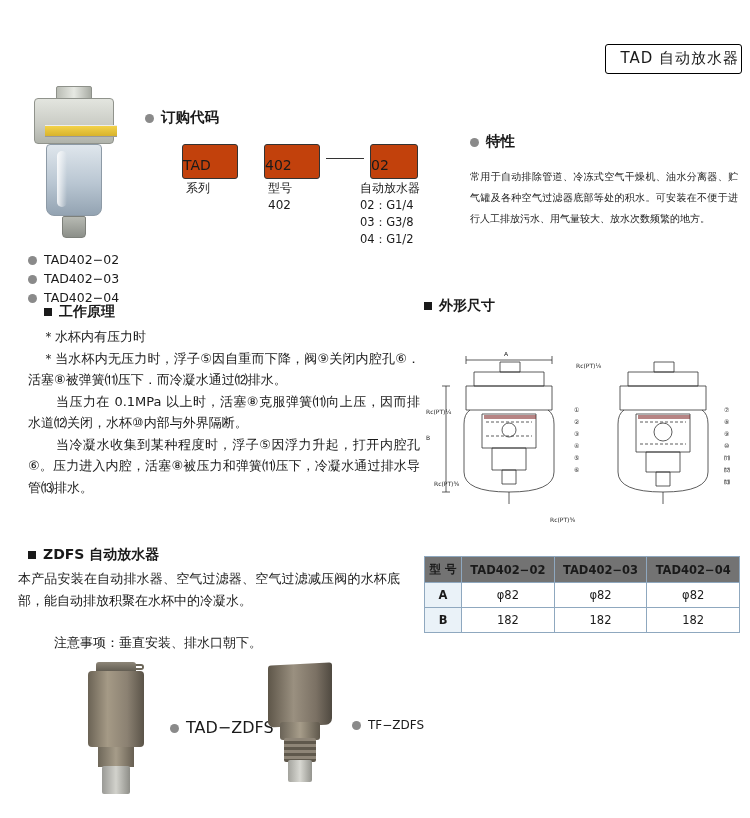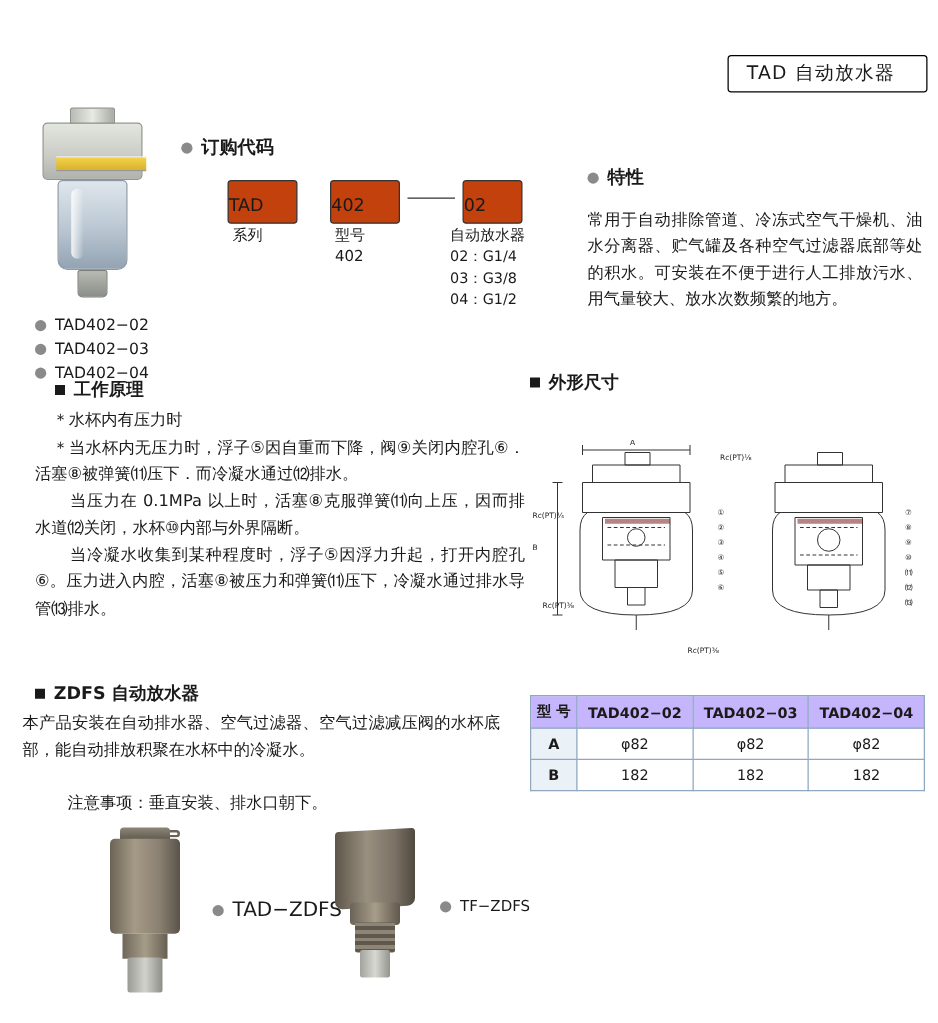--- a/index.html
+++ b/index.html
@@ -9,21 +9,21 @@
     background:#ffffff;
     font-family:"DejaVu Sans","Liberation Sans",sans-serif;
     color:#1a1a1a;
     position:relative;
     overflow:hidden;
   }
   
   .header-badge{
     position:absolute; top:44px; right:8px;
     border:1px solid #000; border-radius:3px;
-    padding:4px 25px 5px 14px;
+    padding:4px 2px 5px 14px;
     font-size:15px; letter-spacing:1px;
     background:#fff;
   }
   
   .photo-main{
     position:absolute; left:28px; top:86px; width:92px; height:160px;
   }
   .pm-cap{
     position:absolute; left:28px; top:0; width:36px; height:14px;
     background:linear-gradient(90deg,#b9bcb4,#e7e9e3,#a8aba3);
@@ -88,21 +88,21 @@
   #cc1{ left:186px; top:180px; }
   #cc2{ left:268px; top:180px; }
   #cc3{ left:360px; top:180px; }
   #cc3 .sub{ font-size:11.5px; }
   
   .feat-head{
     position:absolute; left:470px; top:132px; font-size:14.5px; font-weight:bold;
   }
   .feat-body{
     position:absolute; left:470px; top:166px; width:268px;
-    font-size:13px; line-height:21px; text-align:justify;
+    font-size:10px; line-height:21px; text-align:justify;
   }
   
   .wp-head{
     position:absolute; left:44px; top:303px; font-size:14px; font-weight:bold;
   }
   .wp-body{
     position:absolute; left:28px; top:326px; width:392px;
     font-size:13px; line-height:21.5px; text-align:justify;
   }
   .wp-body p{ margin:0 0 0 0; }
@@ -116,21 +116,21 @@
   }
   .dim-figure svg{ display:block; }
   
   .dim-table{
     position:absolute; left:424px; top:556px; width:316px;
     border-collapse:collapse; font-size:11.5px; text-align:center;
   }
   .dim-table th, .dim-table td{
     border:1px solid #8fa8bf; padding:5px 2px; height:24px;
   }
-  .dim-table thead th{ background:#c4b5fd; font-weight:bold; }
+  .dim-table thead th{ background:#737373; font-weight:bold; }
   .dim-table tbody td:first-child{ background:#eaf2f8; font-weight:bold; }
   
   .zd-head{
     position:absolute; left:28px; top:546px; font-size:14px; font-weight:bold;
   }
   .zd-body{
     position:absolute; left:18px; top:568px; width:382px;
     font-size:13px; line-height:22px; text-align:justify;
   }
   .zd-note{

